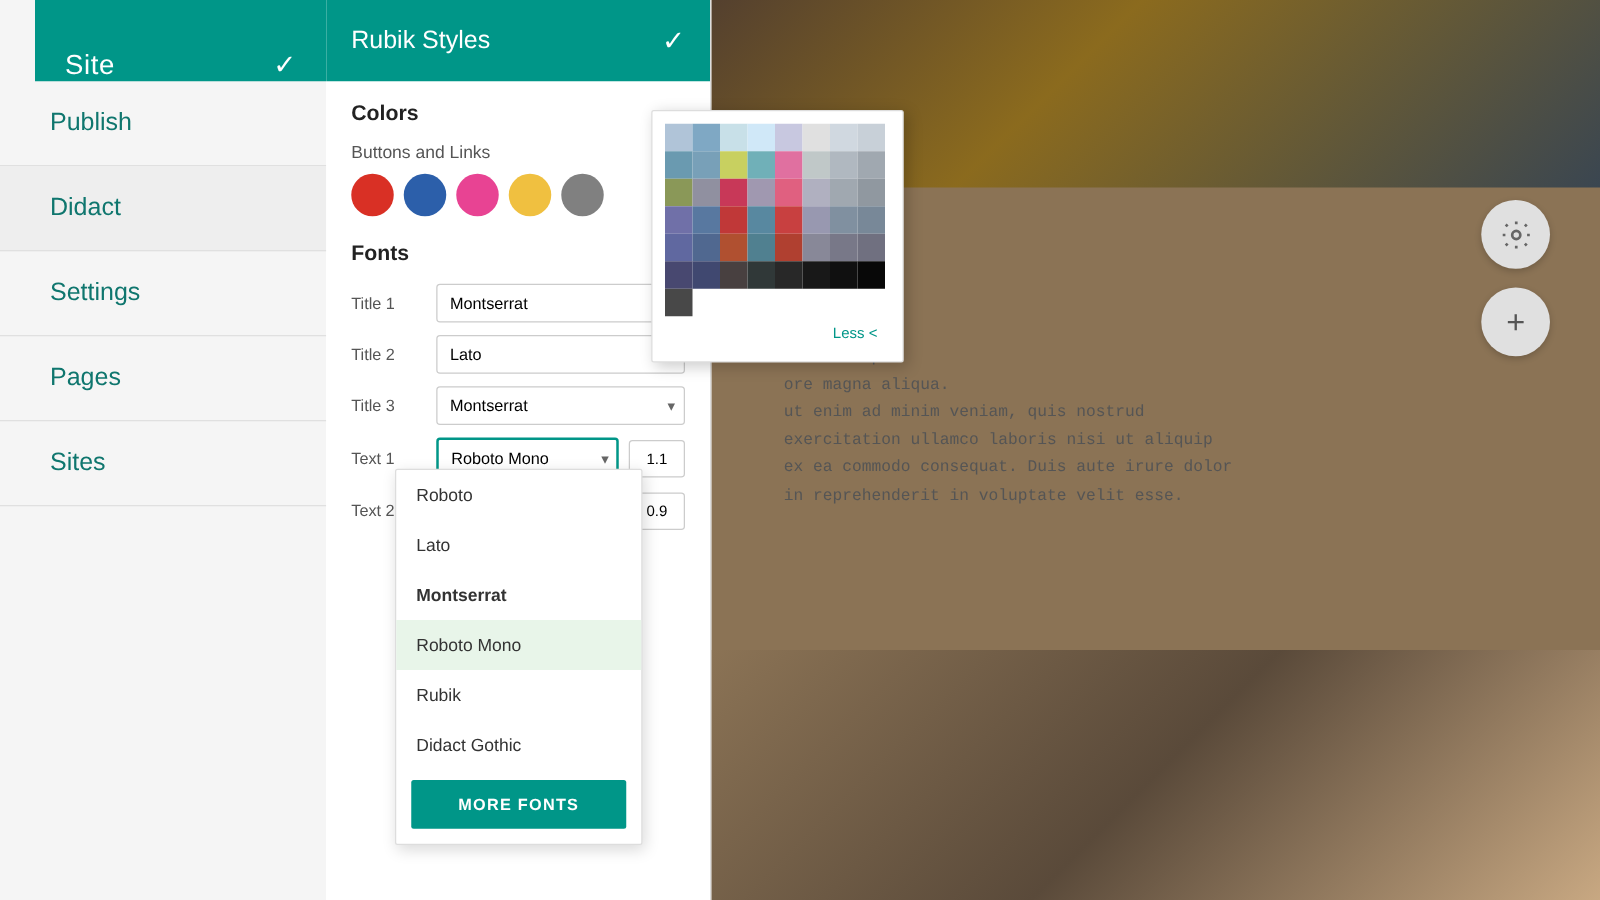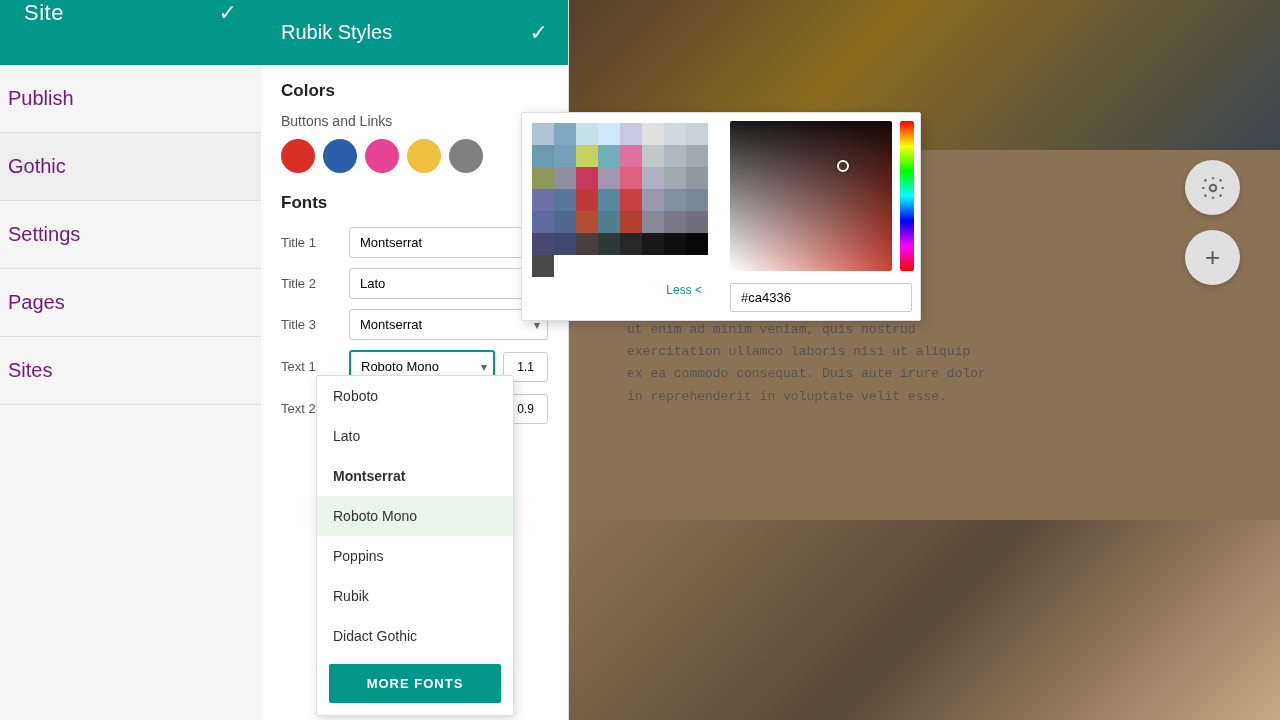--- a/index.html
+++ b/index.html
@@ -11,38 +11,39 @@
       height: 720px;
       background: #f5f5f5;
       display: flex;
       flex-direction: column;
       flex-shrink: 0;
     }
     .sidebar-header {
       background: #009688;
       color: white;
       display: flex;
-      align-items: flex-start;
+      align-items: flex-end;
       justify-content: space-between;
       padding: 0 24px;
       height: 65px;
+      margin-left: 28px;
     }
     .sidebar-header-title {
       font-size: 22px;
       font-weight: 400;
       letter-spacing: 0.5px;
     }
     .sidebar-check {
       font-size: 22px;
       color: white;
     }
     .sidebar-item {
-      padding: 22px 8px;
+      padding: 22px 40px;
       font-size: 20px;
-      color: #701a75;
+      color: #0f766e;
       cursor: pointer;
       border-bottom: 1px solid #e0e0e0;
     }
     .sidebar-item.active { background: #eeeeee; }
 
     
     .styles-panel {
       width: 308px;
       height: 720px;
       background: #fff;
@@ -199,21 +200,21 @@
       cursor: pointer;
       border-radius: 2px;
       width: calc(100% - 24px);
       text-align: center;
     }
 
     
     .color-picker-overlay {
       position: absolute;
       left: 260px;
-      top: 112px;
+      top: 88px;
       z-index: 200;
       display: flex;
       background: white;
       border: 1px solid #ddd;
       box-shadow: 3px 3px 12px rgba(0,0,0,0.2);
       border-radius: 2px;
     }
     .palette-grid {
       width: 200px;
       padding: 10px;
@@ -359,21 +360,21 @@
 
 <div class="sidebar">
   <div class="sidebar-header">
     <span class="sidebar-header-title">Site</span>
     <span class="sidebar-check">✓</span>
   </div>
   <div class="sidebar-item">
     <span>Publish</span>
   </div>
   <div class="sidebar-item active">
-    <span>Gothic</span>
+    <span>Didact</span>
   </div>
   <div class="sidebar-item">
     <span>Settings</span>
   </div>
   <div class="sidebar-item">
     <span>Pages</span>
   </div>
   <div class="sidebar-item">
     <span>Sites</span>
   </div>
@@ -519,49 +520,35 @@
         <div class="palette-cell" style="background:#101010"></div>
         <div class="palette-cell" style="background:#080808"></div>
       </div>
 
       <div class="palette-row">
         <div class="palette-cell" style="background:#484848"></div>
       </div>
       <div class="less-btn">Less &lt;</div>
     </div>
 
-    <div class="gradient-picker">
-      <div style="display:flex; flex-direction:row;">
-        <div class="gradient-canvas" style="background: linear-gradient(to bottom, rgba(0,0,0,0.9) 0%, rgba(0,0,0,0) 100%), linear-gradient(to right, #ffffff 0%, #ca4336 100%); width:162px; height:150px; position:relative; margin:8px; cursor:crosshair; border-radius:2px;">
-          <div class="gradient-dot" style="width:12px;height:12px;border-radius:50%;border:2px solid white;position:absolute;top:30%;left:70%;transform:translate(-50%,-50%);box-shadow:0 0 3px rgba(0,0,0,0.5);"></div>
-        </div>
-        <div class="hue-bar" style="width:14px;height:150px;margin:8px 4px 8px 0;background:linear-gradient(to bottom,#ff0000,#ffff00,#00ff00,#00ffff,#0000ff,#ff00ff,#ff0000);cursor:pointer;border-radius:2px;flex-shrink:0;"></div>
-      </div>
-      <div class="hex-input-wrapper">
-        <input class="hex-input" type="text" value="#ca4336" style="">
-      </div>
-    </div>
   </div>
 </div>
 
 <div class="font-dropdown">
   <div class="font-dropdown-item">
     <span>Roboto</span>
   </div>
   <div class="font-dropdown-item">
     <span>Lato</span>
   </div>
   <div class="font-dropdown-item bold">
     <span>Montserrat</span>
   </div>
   <div class="font-dropdown-item selected">
     <span>Roboto Mono</span>
-  </div>
-  <div class="font-dropdown-item">
-    <span>Poppins</span>
   </div>
   <div class="font-dropdown-item">
     <span>Rubik</span>
   </div>
   <div class="font-dropdown-item">
     <span>Didact Gothic</span>
   </div>
   <button class="more-fonts-btn">MORE FONTS</button>
 </div>
 

